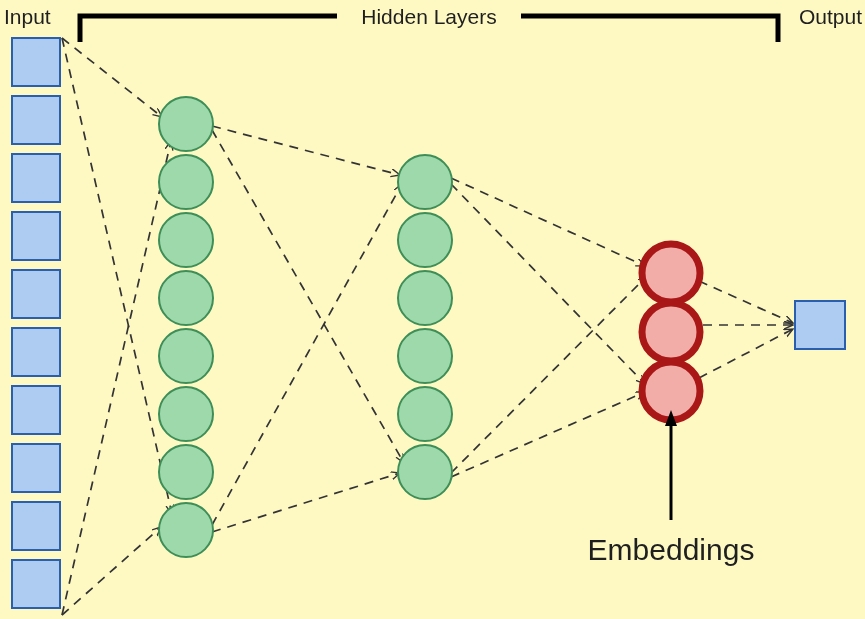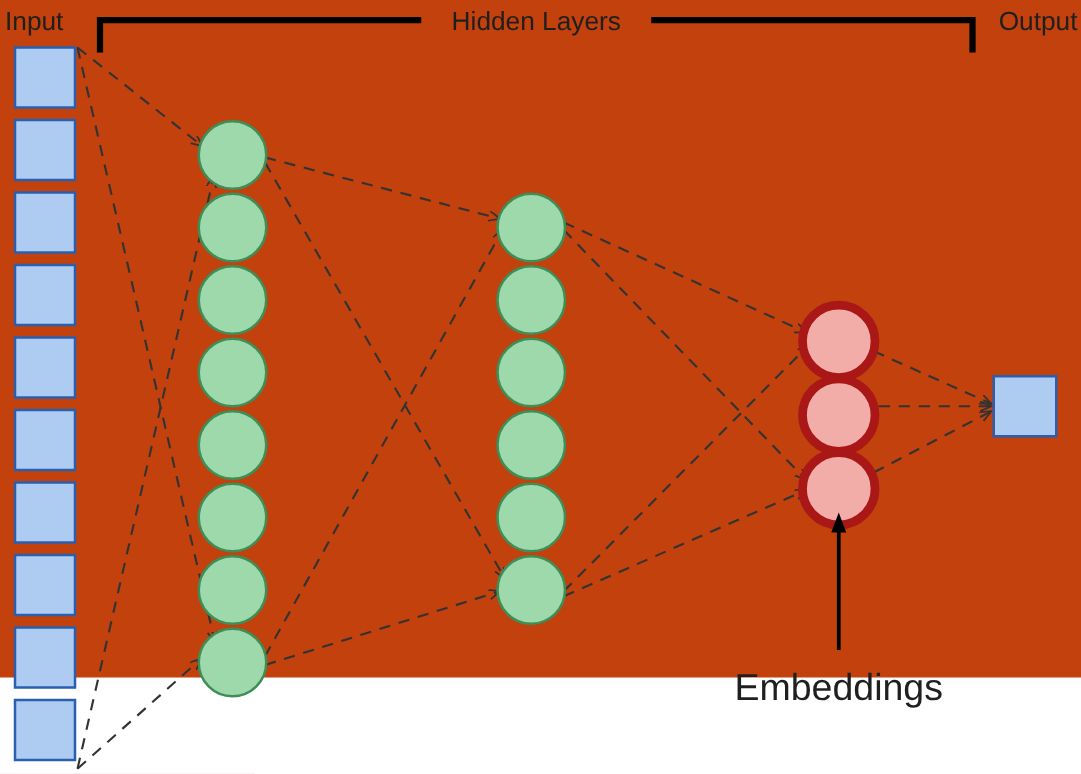--- a/index.html
+++ b/index.html
@@ -9,22 +9,22 @@
   }
   body {
     font-family: "Liberation Sans", sans-serif;
     width: 865px;
     height: 619px;
     overflow: hidden;
   }
   #canvas-root {
     position: relative;
     width: 865px;
-    height: 542px;
-    background: #c2410c;
+    height: 619px;
+    background: #fef9c3;
   }
   #nn-svg {
     position: absolute;
     top: 0;
     left: 0;
     width: 865px;
     height: 619px;
     display: block;
   }
   .section-label {

